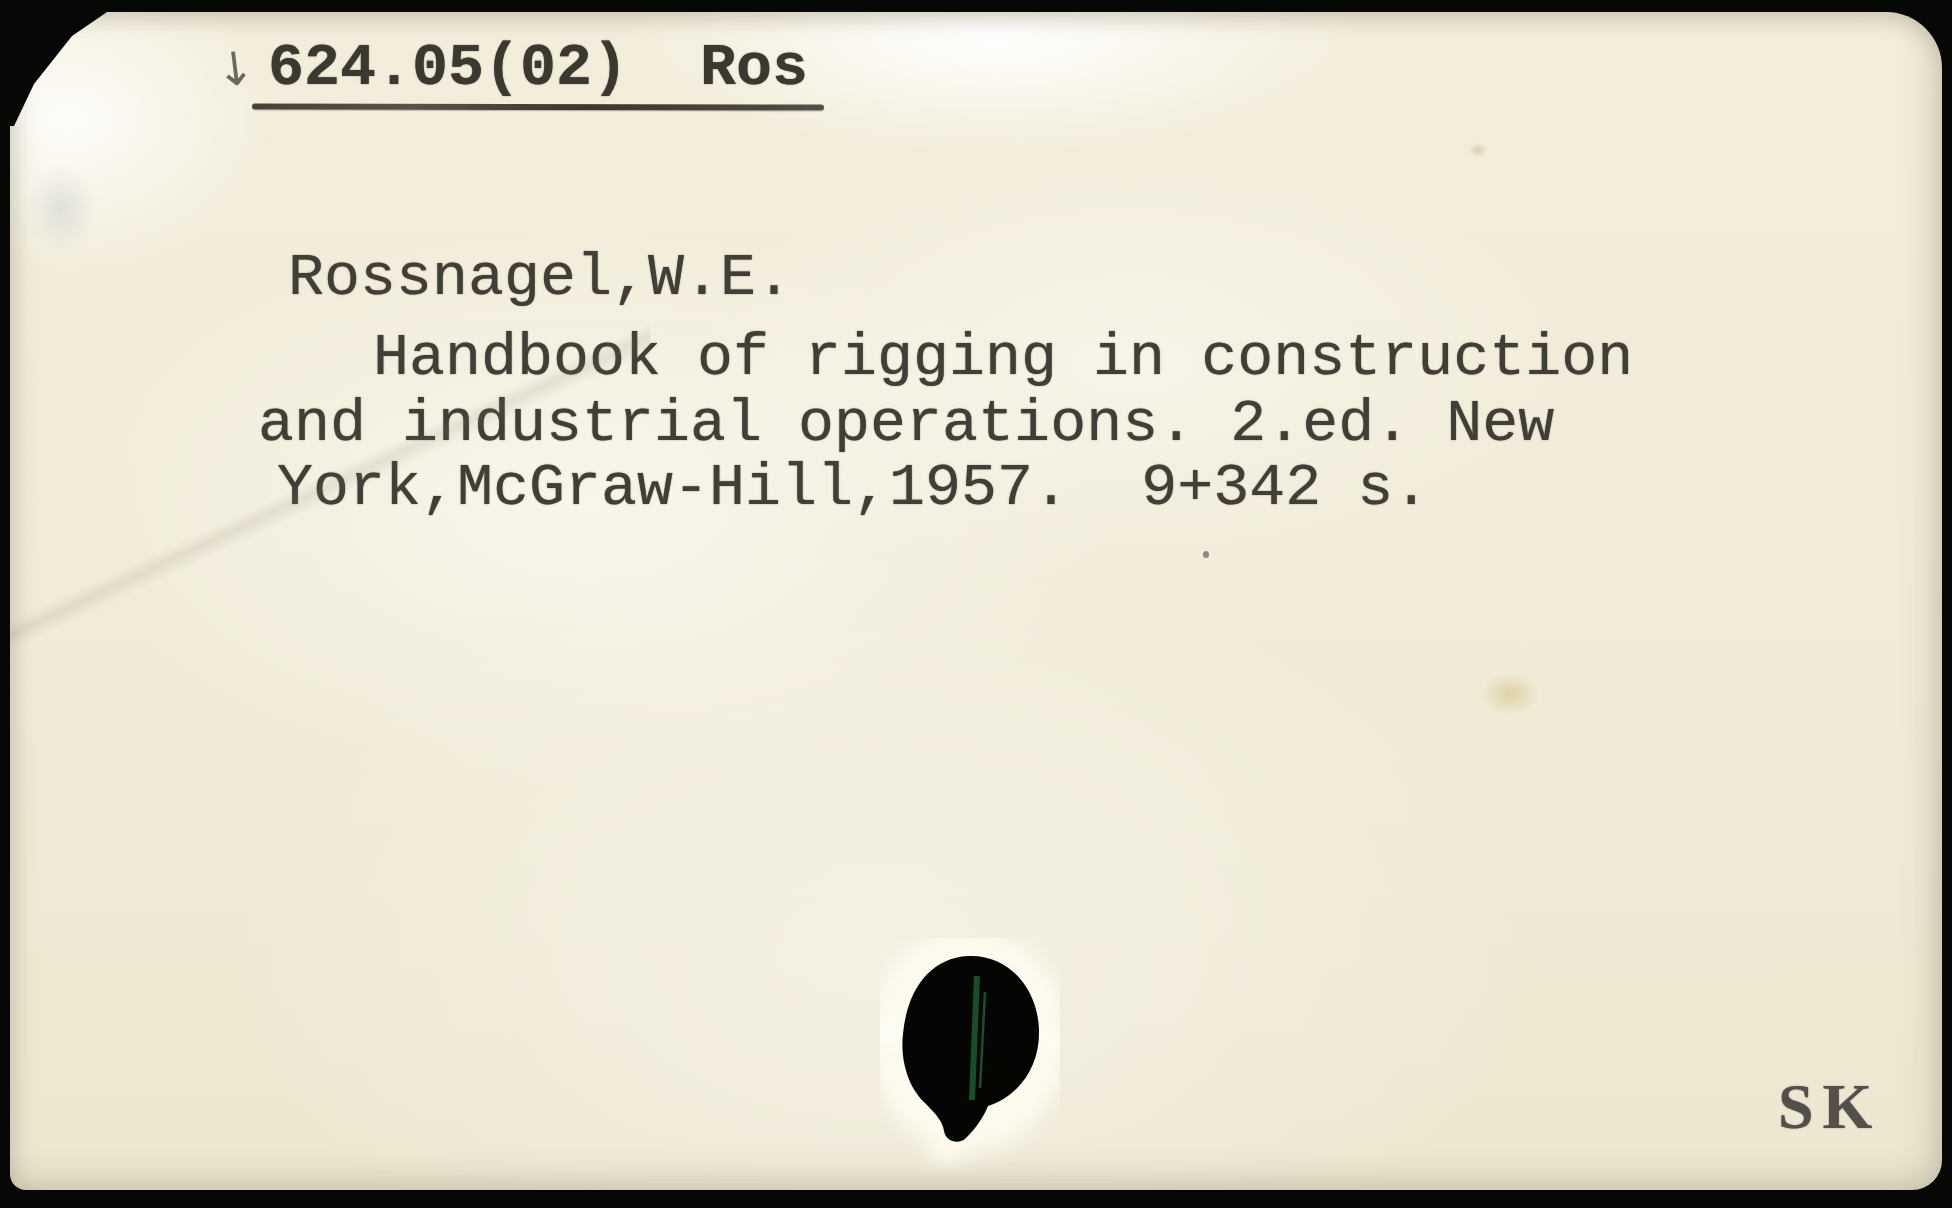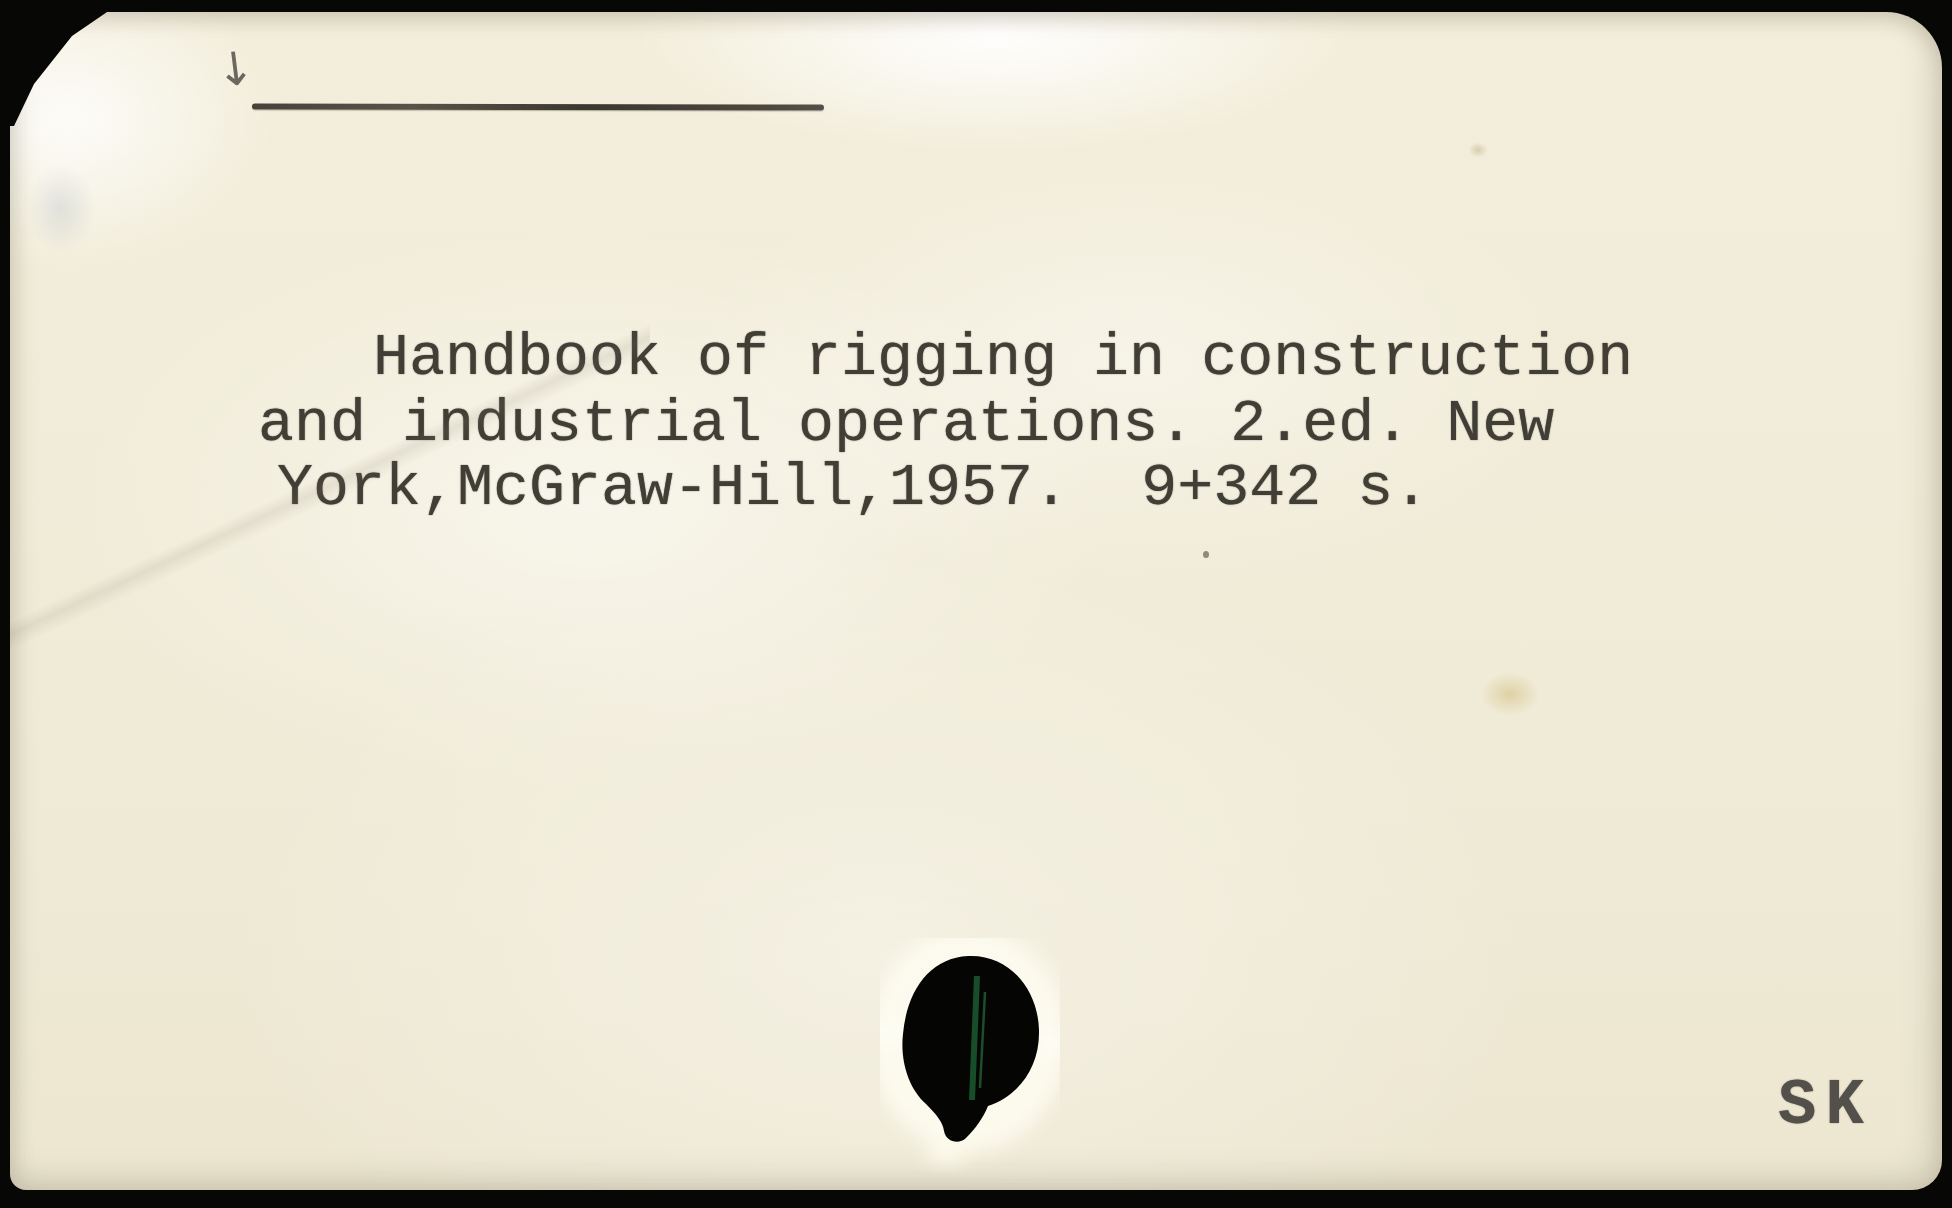--- a/index.html
+++ b/index.html
@@ -48,21 +48,21 @@
     border-radius:3px;transform:rotate(.12deg);
     box-shadow:0 1px 1px rgba(90,85,70,.35);
   }
   .arrow-mark{
     position:absolute;left:206px;top:30px;
     font-family:"DejaVu Sans",sans-serif;font-size:46px;color:#53514a;
     transform:rotate(-7deg);opacity:.85;
   }
   .stamp{
     position:absolute;left:1768px;top:1058px;
-    font-family:Liberation Mono, monospace;
+    font-family:Liberation Serif, serif;
     font-weight:bold;font-size:64px;letter-spacing:9px;
     color:#53504b;text-shadow:0 0 1.5px rgba(70,67,60,.6);
   }
   .hole{position:absolute;left:870px;top:926px;width:180px;height:238px;}
   .speck{
     position:absolute;left:1193px;top:539px;width:6px;height:7px;border-radius:50%;
     background:#6b6a60;opacity:.75;
   }
   .stain{
     position:absolute;left:1470px;top:660px;width:60px;height:44px;border-radius:50%;
@@ -77,24 +77,26 @@
     background:radial-gradient(ellipse at 50% 50%, rgba(110,130,160,.16), rgba(110,130,160,0) 70%);
   }
 </style>
 </head>
 <body>
 
 <div class="card">
 
   <span class="arrow-mark">↓</span>
 
+  <div class="type call" style="left:258px;top:26px;">624.05(02)  Ros</div>
 
   <div class="underline"></div>
 
 
+  <div class="type" style="left:278px;top:236px;">Rossnagel,W.E.</div>
 
   <div class="type" style="left:363px;top:316px;">Handbook of rigging in construction</div>
 
   <div class="type" style="left:248px;top:382px;">and industrial operations. 2.ed. New</div>
 
   <div class="type" style="left:267px;top:446px;">York,McGraw-Hill,1957.  9+342 s.</div>
 
   <div class="stamp">SK</div>
 
   <div class="speck"></div>

